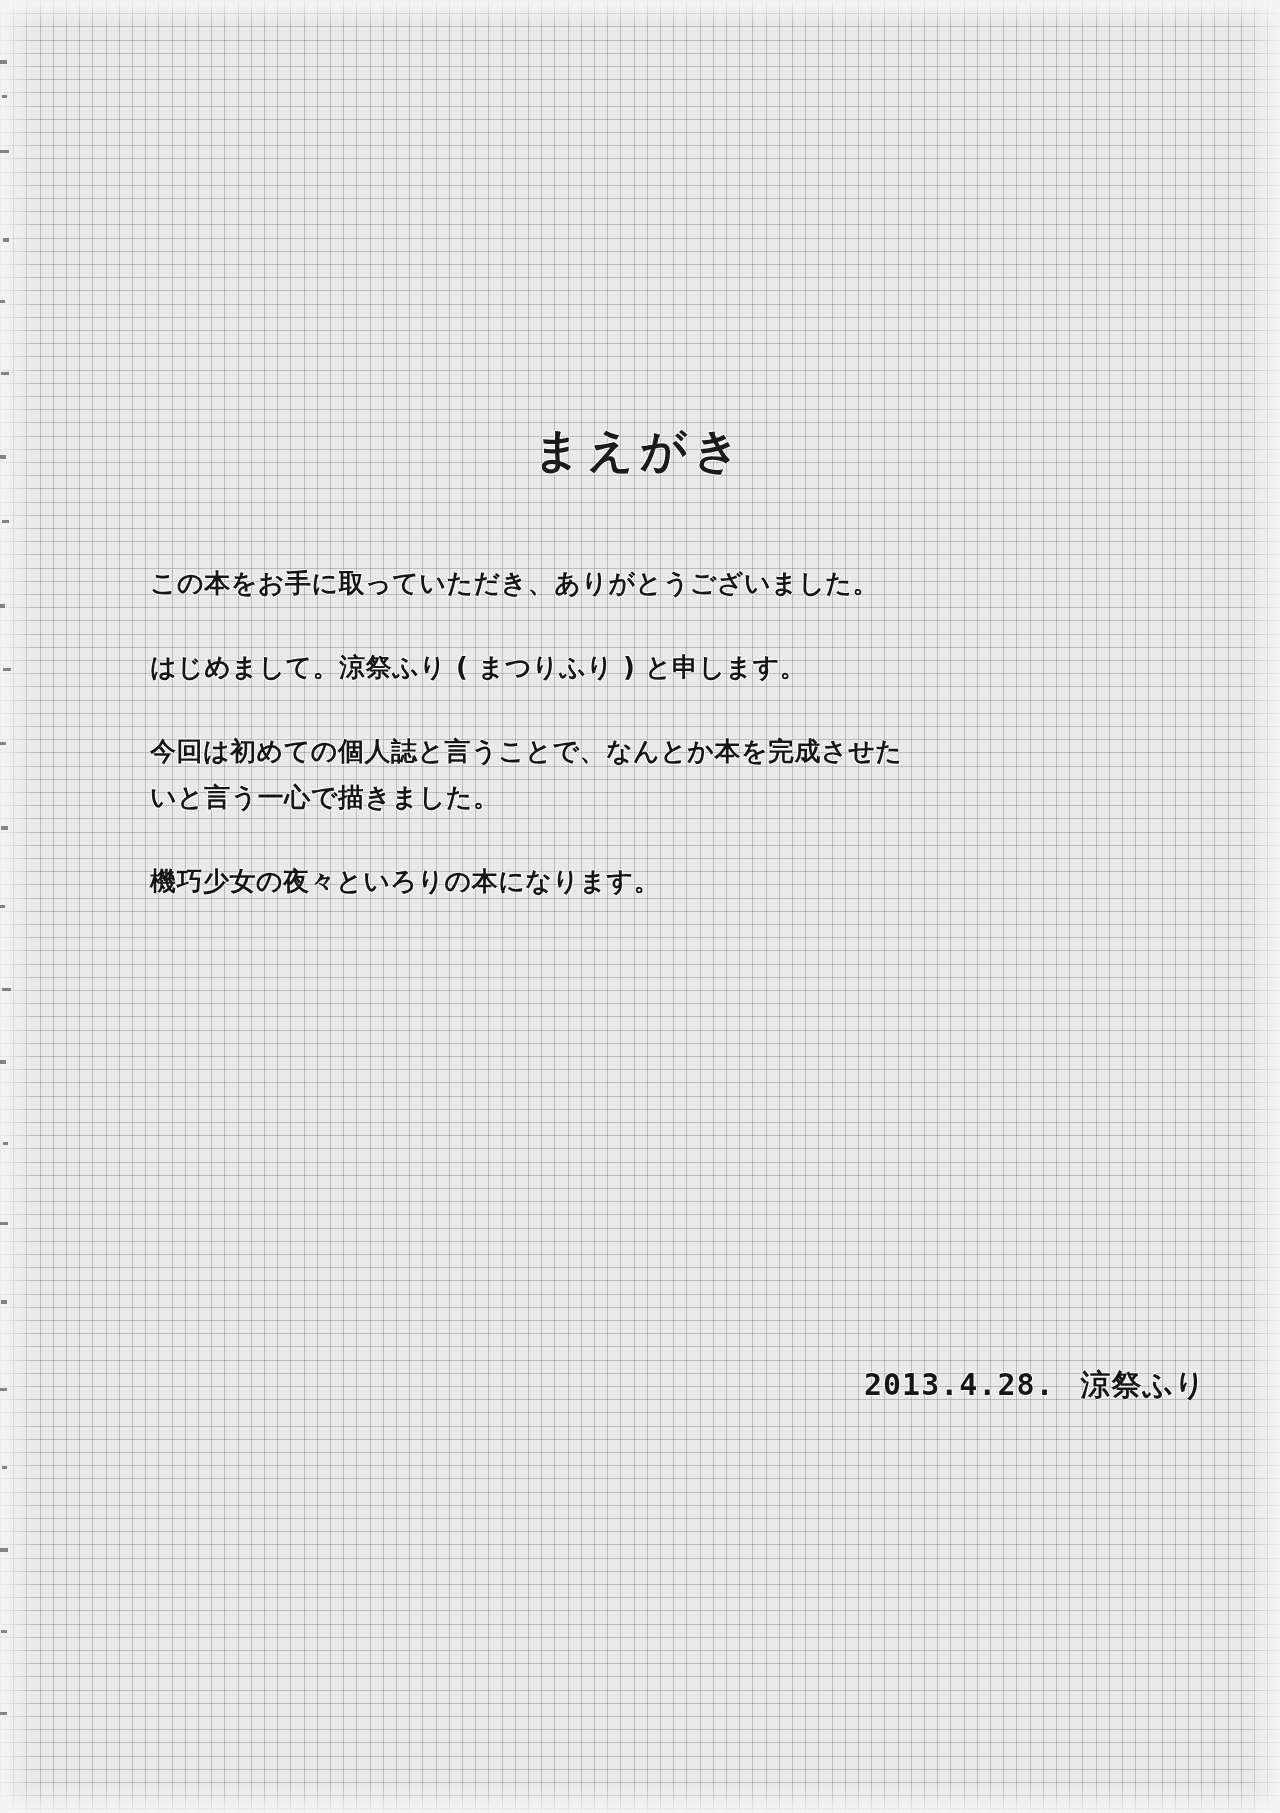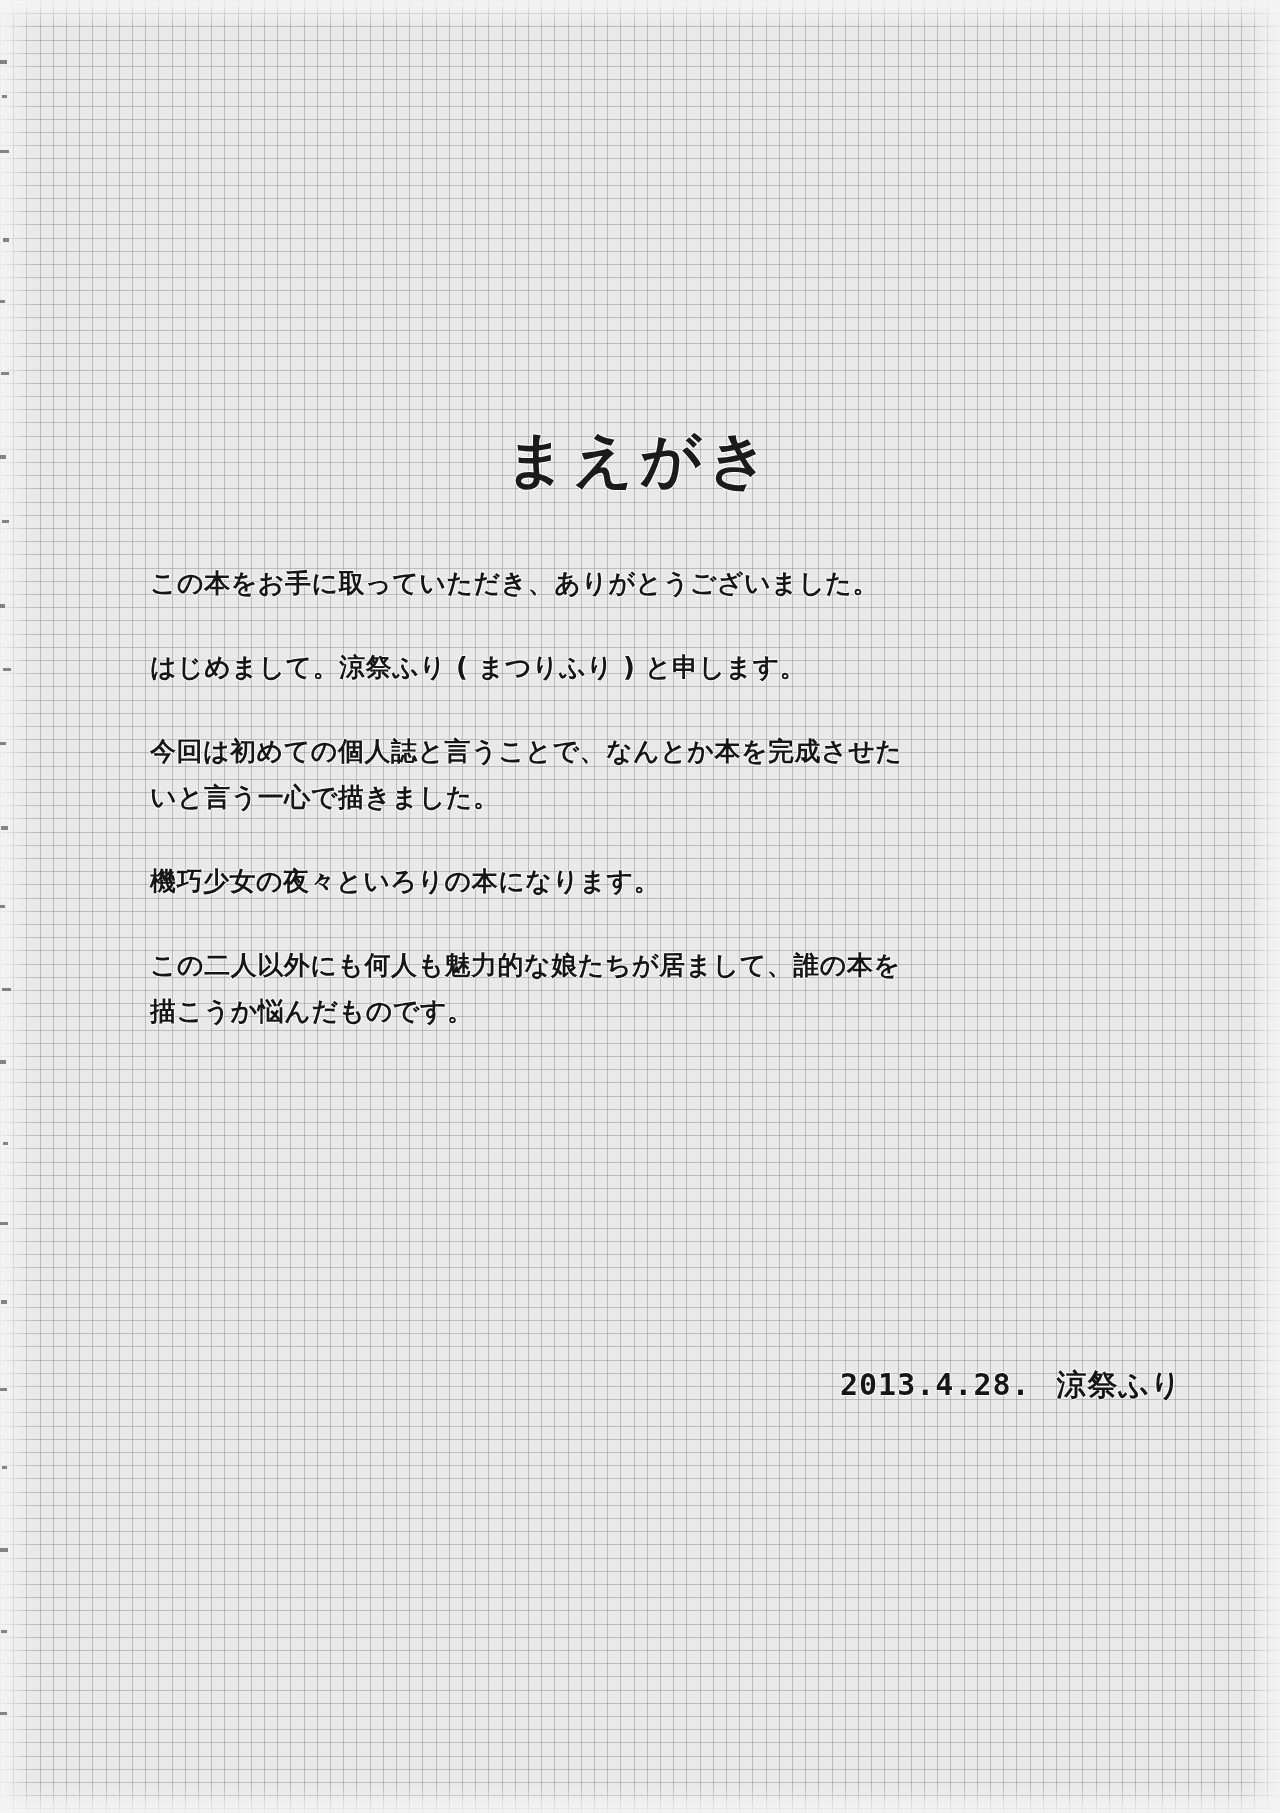--- a/index.html
+++ b/index.html
@@ -69,21 +69,21 @@
     height: 1813px;
   }
 
   .doc-title {
     position: absolute;
     left: 0;
     top: 420px;
     width: 1280px;
     text-align: center;
     font-family: "DejaVu Sans", sans-serif;
-    font-size: 60px;
+    font-size: 46px;
     font-weight: bold;
     letter-spacing: 6px;
     color: #1b1b1b;
     text-shadow:
        1px 0 0 #ffffff,
       -1px 0 0 #ffffff,
        0 1px 0 #ffffff,
        0 -1px 0 #ffffff;
   }
 
@@ -108,21 +108,21 @@
       -1px 0 0 rgba(255,255,255,0.9),
        0 1px 0 rgba(255,255,255,0.9),
        0 -1px 0 rgba(255,255,255,0.9);
   }
 
   .signature {
     position: absolute;
     left: 0;
     top: 1365px;
     width: 1280px;
-    padding-right: 98px;
+    padding-right: 74px;
     box-sizing: border-box;
     text-align: right;
     font-family: "DejaVu Sans Mono", monospace;
     font-size: 30px;
     font-weight: bold;
     color: #161616;
     letter-spacing: 1px;
     text-shadow:
        1px 0 0 rgba(255,255,255,0.9),
       -1px 0 0 rgba(255,255,255,0.9),
@@ -170,22 +170,20 @@
   <div class="content">
 
     <div class="doc-title">まえがき</div>
 
     <div class="body-block">
       <p class="para">この本をお手に取っていただき、ありがとうございました。</p>
       <p class="para">はじめまして。涼祭ふり ( まつりふり ) と申します。</p>
       <p class="para">今回は初めての個人誌と言うことで、なんとか本を完成させた
 いと言う一心で描きました。</p>
       <p class="para">機巧少女の夜々といろりの本になります。</p>
-      <p class="para">この二人以外にも何人も魅力的な娘たちが居まして、誰の本を
-描こうか悩んだものです。</p>
     </div>
 
     <div class="signature">
       <span class="sig-date">2013.4.28.</span><span class="sig-name">涼祭ふり</span>
     </div>
 
   </div>
 </div>
 
 </body></html>

